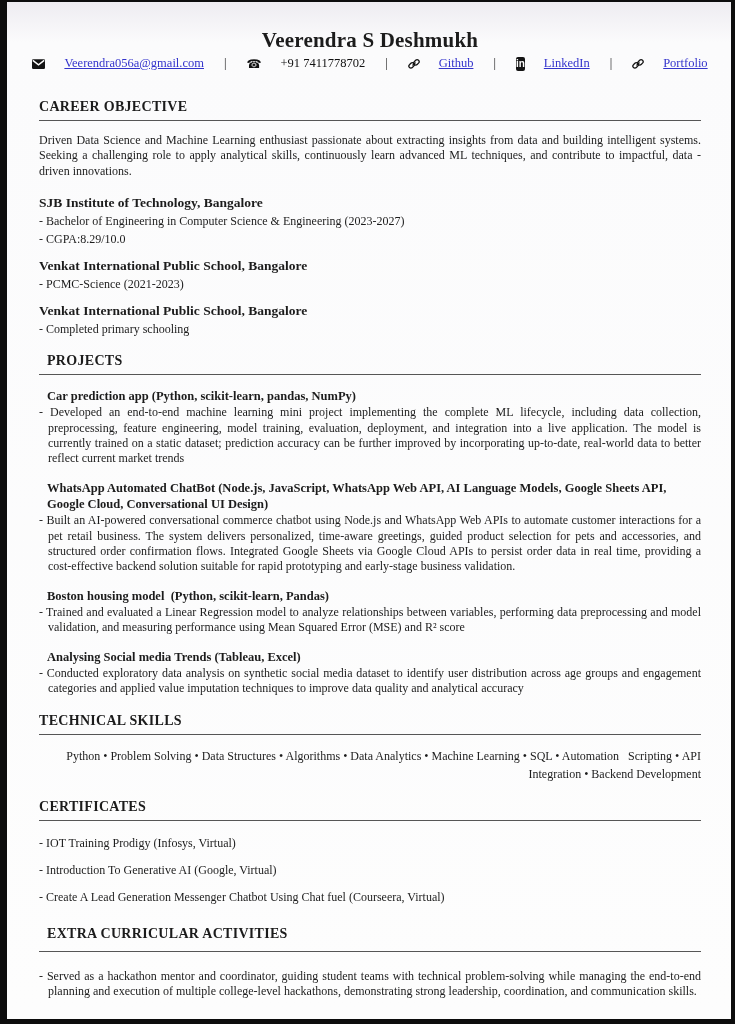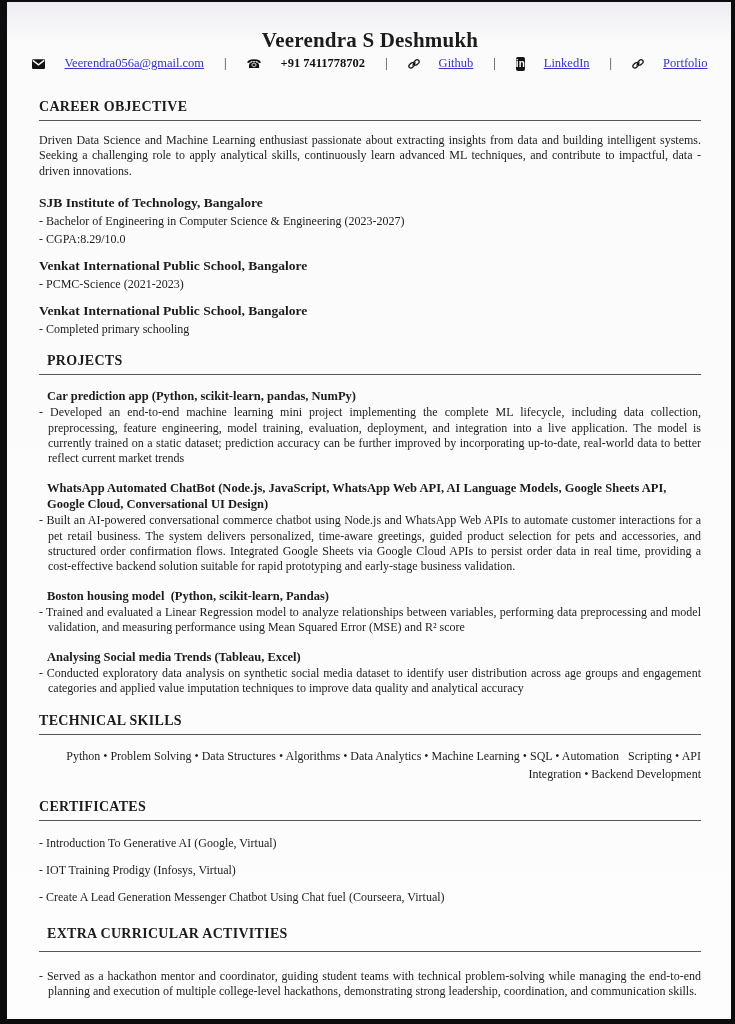--- a/index.html
+++ b/index.html
@@ -26,21 +26,21 @@
   .hdr { text-align: center; }
   .name { font-size: 21px; font-weight: bold; letter-spacing: .2px; }
   .contact {
     margin-top: 3px;
     font-size: 12.5px;
     display: flex; justify-content: center; align-items: center;
     flex-wrap: nowrap; gap: 19px;
     white-space: nowrap;
   }
   .contact a { color: #3333cc; text-decoration: underline; cursor: pointer; }
-  .contact .phone { font-weight: bold; color: #111; }
+  .contact .phone { font-weight: normal; color: #111; }
   .contact .sep { color: #222; padding: 0 1px; }
   .phone-glyph { font-family: "DejaVu Sans", sans-serif; font-size: 12px; color: #111; }
   .icon { display: inline-flex; align-items: center; }
   .li-badge {
     display: inline-flex; align-items: center; justify-content: center;
     width: 14px; height: 14px; border-radius: 2px;
     background: #141414; color: #fff;
     font-family: "Liberation Sans", sans-serif;
     font-size: 10px; font-weight: bold; line-height: 1;
   }
@@ -177,22 +177,22 @@
       </div>
     </section>
 
     <section>
       <h2 class="sec-h">TECHNICAL SKILLS</h2>
       <p class="body skills">Python • Problem Solving • Data Structures • Algorithms • Data Analytics • Machine Learning • SQL • Automation   Scripting • API Integration • Backend Development</p>
     </section>
 
     <section class="sec-cert">
       <h2 class="sec-h">CERTIFICATES</h2>
+      <div class="cert-item">- IOT Training Prodigy (Infosys, Virtual)</div>
       <div class="cert-item">- Introduction To Generative AI (Google, Virtual)</div>
-      <div class="cert-item">- IOT Training Prodigy (Infosys, Virtual)</div>
       <div class="cert-item">- Create A Lead Generation Messenger Chatbot Using Chat fuel (Courseera, Virtual)</div>
     </section>
 
     <section class="sec-extra">
       <h2 class="sec-h ind">EXTRA CURRICULAR ACTIVITIES</h2>
       <p class="body just extra-item">- Served as a hackathon mentor and coordinator, guiding student teams with technical problem-solving while managing the end-to-end planning and execution of multiple college-level hackathons, demonstrating strong leadership, coordination, and communication skills.</p>
 
     </section>
 
   </div>

